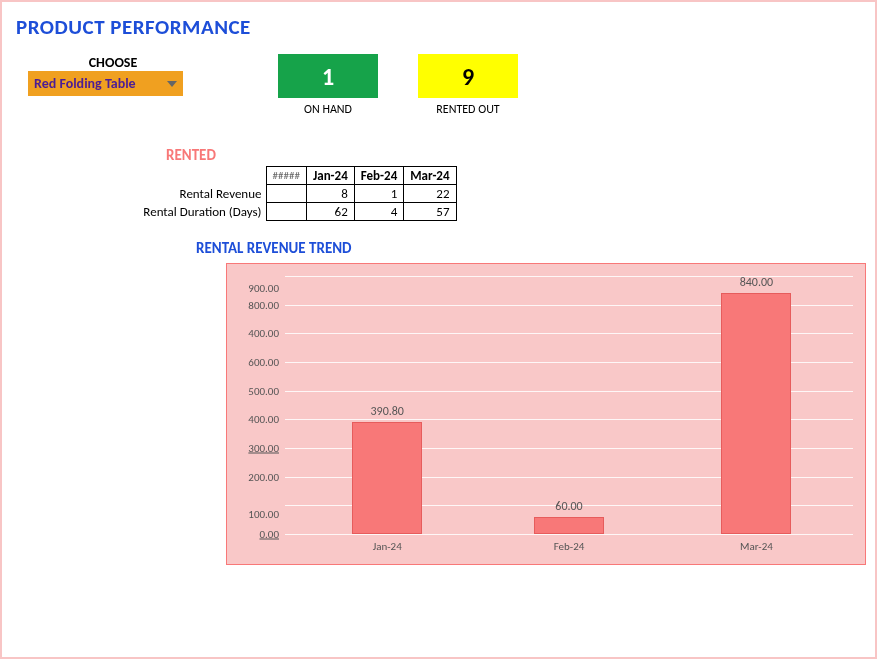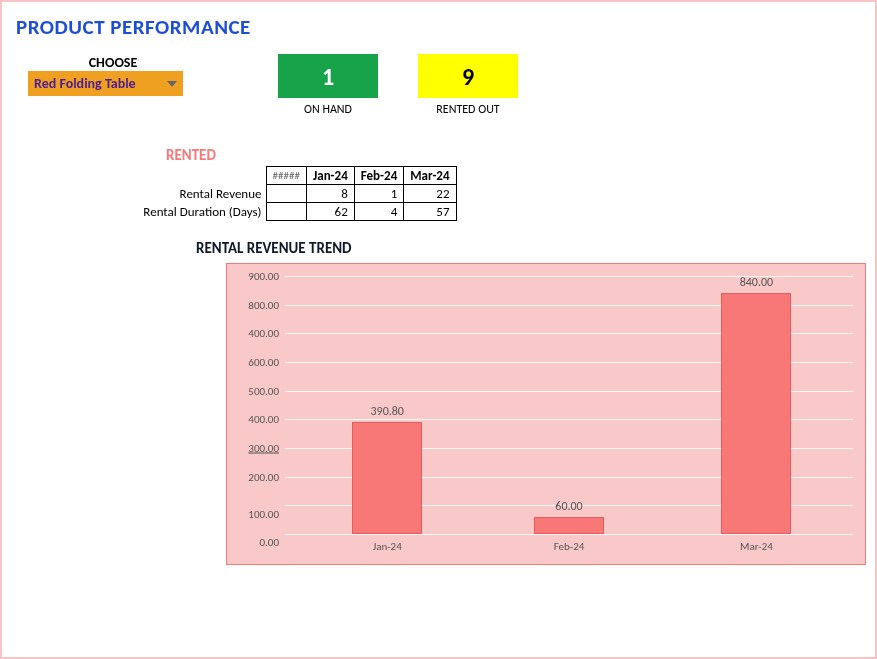--- a/index.html
+++ b/index.html
@@ -66,21 +66,21 @@
     .metrics-table td { padding: 1px 6px; text-align: right; }
     .metrics-table .rowlabel {
       width: 145px;
       text-align: right;
       padding-right: 4px;
     }
     .bordered { border: 1px solid #000; }
     .hash { color: #666; font-size: 11px; }
     .hdr { font-weight: bold; }
     .chart-title {
-      color: #0f172a;
+      color: #1d4ed8;
       font-weight: bold;
       font-size: 15px;
       margin-top: 18px;
       margin-left: 180px;
     }
     .chart-area {
       margin-left: 210px;
       margin-top: 6px;
       width: 640px;
       height: 302px;
@@ -199,29 +199,29 @@
       <div class="grid-line" style="top: 143.333px;"></div>
       <div class="grid-line" style="top: 114.667px;"></div>
       <div class="grid-line" style="top: 86px;"></div>
       <div class="grid-line" style="top: 57.3333px;"></div>
       <div class="grid-line" style="top: 28.6667px;"></div>
       <div class="grid-line" style="top: 0px;"></div>
       <div class="bar" style="left: 67.24px; height: 112.029px;"></div>
       <div class="bar" style="left: 249px; height: 17.2px;"></div>
       <div class="bar" style="left: 436.44px; height: 240.8px;"></div>
     </div>
-<div class="y-tick" style="top: 278px;">0.00</div>
+<div class="y-tick" style="top: 270px; text-decoration: underline;">0.00</div>
     <div class="y-tick" style="top: 250px;">100.00</div>
     <div class="y-tick" style="top: 212.667px;">200.00</div>
     <div class="y-tick" style="top: 184px; text-decoration: underline;">300.00</div>
     <div class="y-tick" style="top: 155.333px;">400.00</div>
     <div class="y-tick" style="top: 126.667px;">500.00</div>
     <div class="y-tick" style="top: 98px;">600.00</div>
     <div class="y-tick" style="top: 69.3333px;">400.00</div>
     <div class="y-tick" style="top: 40.6667px;">800.00</div>
-    <div class="y-tick" style="top: 12px;">900.00</div>
+    <div class="y-tick" style="top: 24px;">900.00</div>
     <div class="bar-label" style="left: 125.24px; top: 139.971px;">390.80</div>
     <div class="x-tick" style="left: 110.24px;">Jan-24</div>
     <div class="bar-label" style="left: 307px; top: 234.8px;">60.00</div>
     <div class="x-tick" style="left: 292px;">Feb-24</div>
     <div class="bar-label" style="left: 494.44px; top: 11.2px;">840.00</div>
     <div class="x-tick" style="left: 479.44px;">Mar-24</div>
   </div>
 
 </body></html>

